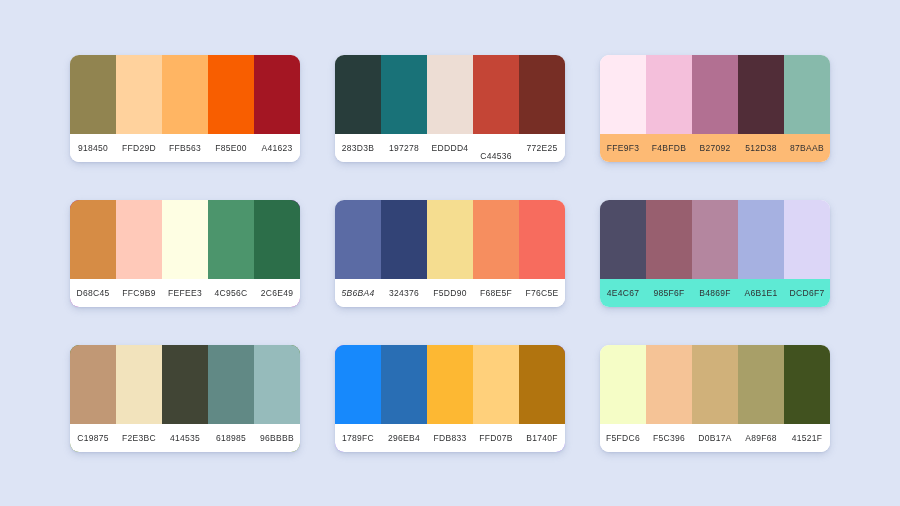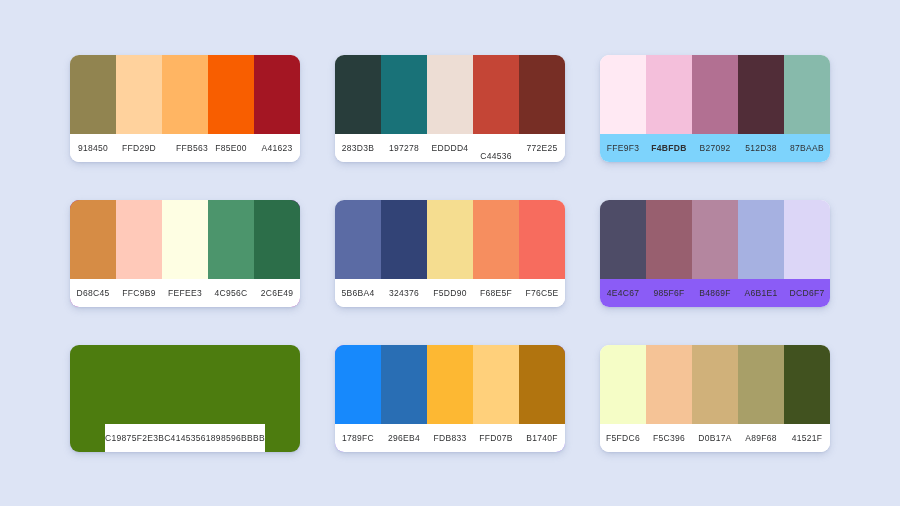--- a/index.html
+++ b/index.html
@@ -72,21 +72,21 @@
       <div class="swatch-strip">
         <div class="swatch" title="918450" style="background: rgb(145, 132, 80);"></div>
         <div class="swatch" title="FFD29D" style="background: rgb(255, 210, 157);"></div>
         <div class="swatch" title="FFB563" style="background: rgb(255, 181, 99);"></div>
         <div class="swatch" title="F85E00" style="background: rgb(248, 94, 0);"></div>
         <div class="swatch" title="A41623" style="background: rgb(164, 22, 35);"></div>
       </div>
       <div class="label-strip" style="background: rgb(255, 255, 255);">
         <div class="swatch-label" style="color: rgb(47, 48, 50);">918450</div>
         <div class="swatch-label" style="color: rgb(47, 48, 50);">FFD29D</div>
-        <div class="swatch-label" style="color: rgb(47, 48, 50); text-align: right;">FFB563</div>
+        <div class="swatch-label" style="color: rgb(47, 48, 50);">FFB563</div>
         <div class="swatch-label" style="color: rgb(47, 48, 50);">F85E00</div>
         <div class="swatch-label" style="color: rgb(47, 48, 50);">A41623</div>
       </div>
     </div>
     <div class="palette-card" style="background: rgb(255, 255, 255);">
       <div class="swatch-strip">
         <div class="swatch" title="283D3B" style="background: rgb(40, 61, 59);"></div>
         <div class="swatch" title="197278" style="background: rgb(25, 114, 120);"></div>
         <div class="swatch" title="EDDDD4" style="background: rgb(237, 221, 212);"></div>
         <div class="swatch" title="C44536" style="background: rgb(196, 69, 54);"></div>
@@ -101,23 +101,23 @@
       </div>
     </div>
     <div class="palette-card" style="background: rgb(255, 255, 255);">
       <div class="swatch-strip">
         <div class="swatch" title="FFE9F3" style="background: rgb(255, 233, 243);"></div>
         <div class="swatch" title="F4BFDB" style="background: rgb(244, 191, 219);"></div>
         <div class="swatch" title="B27092" style="background: rgb(178, 112, 146);"></div>
         <div class="swatch" title="512D38" style="background: rgb(81, 45, 56);"></div>
         <div class="swatch" title="87BAAB" style="background: rgb(135, 186, 171);"></div>
       </div>
-      <div class="label-strip" style="background: #7dd3fc; justify-content: center;">
+      <div class="label-strip" style="background: #fdba74; justify-content: center;">
         <div class="swatch-label" style="color: rgb(47, 48, 50);">FFE9F3</div>
-        <div class="swatch-label" style="color: rgb(47, 48, 50); font-weight: bold;">F4BFDB</div>
+        <div class="swatch-label" style="color: rgb(47, 48, 50);">F4BFDB</div>
         <div class="swatch-label" style="color: rgb(47, 48, 50);">B27092</div>
         <div class="swatch-label" style="color: rgb(47, 48, 50);">512D38</div>
         <div class="swatch-label" style="color: rgb(47, 48, 50);">87BAAB</div>
       </div>
     </div>
     <div class="palette-card" style="background: #a21caf;">
       <div class="swatch-strip">
         <div class="swatch" title="D68C45" style="background: rgb(214, 140, 69);"></div>
         <div class="swatch" title="FFC9B9" style="background: rgb(255, 201, 185);"></div>
         <div class="swatch" title="FEFEE3" style="background: rgb(254, 254, 227);"></div>
@@ -134,44 +134,44 @@
     </div>
     <div class="palette-card" style="background: rgb(255, 255, 255);">
       <div class="swatch-strip">
         <div class="swatch" title="5B6BA4" style="background: rgb(91, 107, 164);"></div>
         <div class="swatch" title="324376" style="background: rgb(50, 67, 118);"></div>
         <div class="swatch" title="F5DD90" style="background: rgb(245, 221, 144);"></div>
         <div class="swatch" title="F68E5F" style="background: rgb(246, 142, 95);"></div>
         <div class="swatch" title="F76C5E" style="background: rgb(247, 108, 94);"></div>
       </div>
       <div class="label-strip" style="background: rgb(255, 255, 255);">
-        <div class="swatch-label" style="color: rgb(47, 48, 50);">5B6BA4</div>
+        <div class="swatch-label" style="color: rgb(47, 48, 50); font-style: italic;">5B6BA4</div>
         <div class="swatch-label" style="color: rgb(47, 48, 50);">324376</div>
         <div class="swatch-label" style="color: rgb(47, 48, 50);">F5DD90</div>
         <div class="swatch-label" style="color: rgb(47, 48, 50);">F68E5F</div>
         <div class="swatch-label" style="color: rgb(47, 48, 50);">F76C5E</div>
       </div>
     </div>
     <div class="palette-card" style="background: rgb(255, 255, 255);">
       <div class="swatch-strip">
         <div class="swatch" title="4E4C67" style="background: rgb(78, 76, 103);"></div>
         <div class="swatch" title="985F6F" style="background: rgb(152, 95, 111);"></div>
         <div class="swatch" title="B4869F" style="background: rgb(180, 134, 159);"></div>
         <div class="swatch" title="A6B1E1" style="background: rgb(166, 177, 225);"></div>
         <div class="swatch" title="DCD6F7" style="background: rgb(220, 214, 247);"></div>
       </div>
-      <div class="label-strip" style="background: #8b5cf6;">
+      <div class="label-strip" style="background: #5eead4;">
         <div class="swatch-label" style="color: rgb(47, 48, 50);">4E4C67</div>
         <div class="swatch-label" style="color: rgb(47, 48, 50);">985F6F</div>
         <div class="swatch-label" style="color: rgb(47, 48, 50);">B4869F</div>
         <div class="swatch-label" style="color: rgb(47, 48, 50);">A6B1E1</div>
         <div class="swatch-label" style="color: rgb(47, 48, 50);">DCD6F7</div>
       </div>
     </div>
-    <div class="palette-card" style="background: #4d7c0f; align-items: center;">
+    <div class="palette-card" style="background: #4d7c0f;">
       <div class="swatch-strip">
         <div class="swatch" title="C19875" style="background: rgb(193, 152, 117);"></div>
         <div class="swatch" title="F2E3BC" style="background: rgb(242, 227, 188);"></div>
         <div class="swatch" title="414535" style="background: rgb(65, 69, 53);"></div>
         <div class="swatch" title="618985" style="background: rgb(97, 137, 133);"></div>
         <div class="swatch" title="96BBBB" style="background: rgb(150, 187, 187);"></div>
       </div>
       <div class="label-strip" style="background: rgb(255, 255, 255);">
         <div class="swatch-label" style="color: rgb(47, 48, 50);">C19875</div>
         <div class="swatch-label" style="color: rgb(47, 48, 50);">F2E3BC</div>

